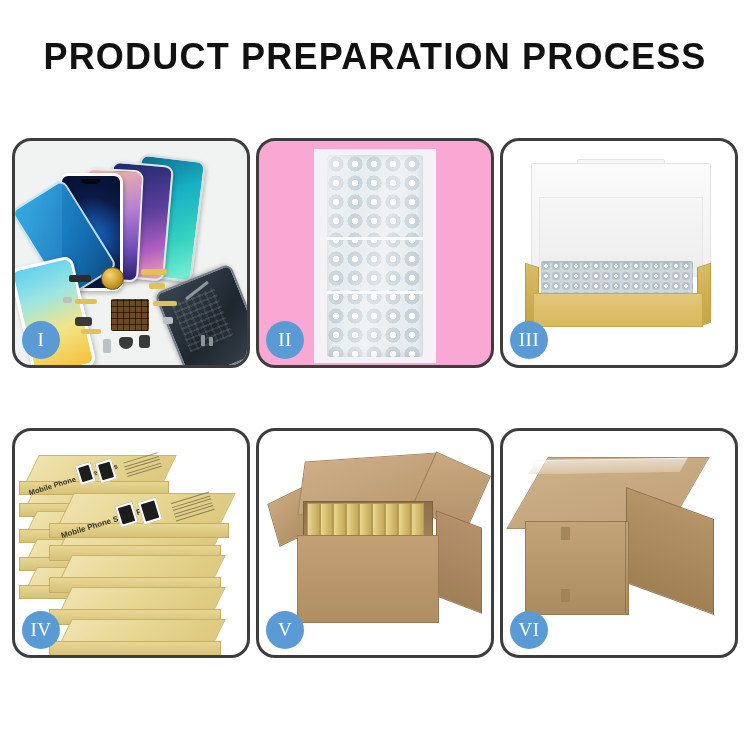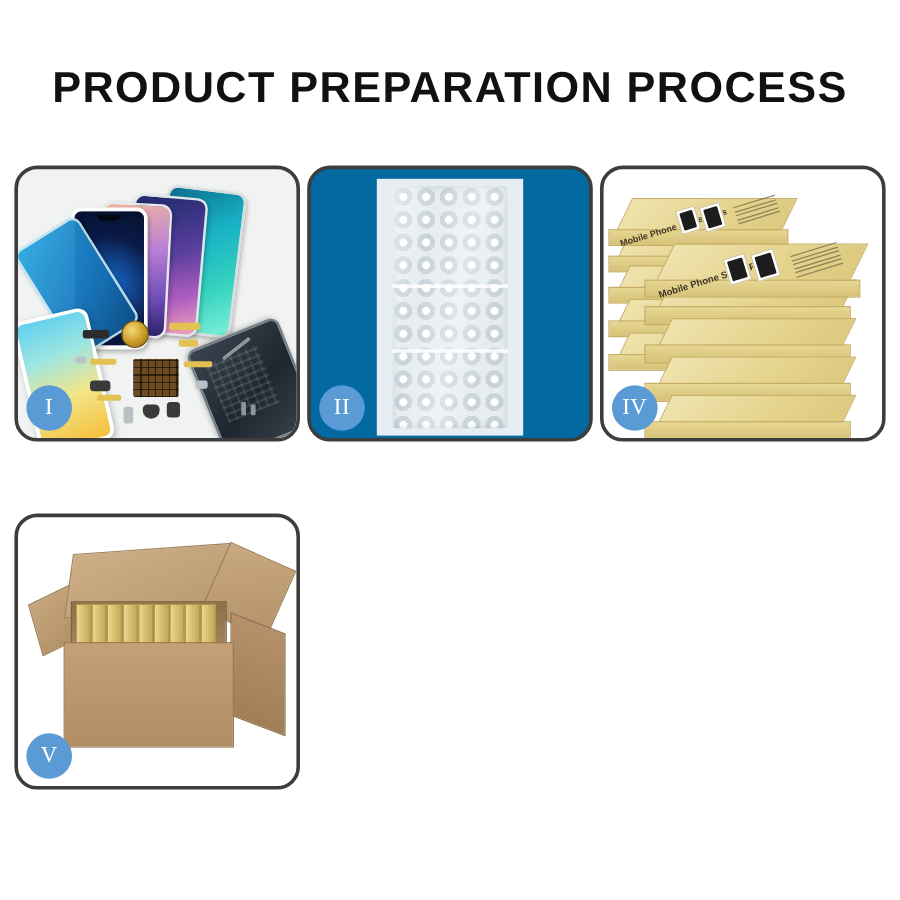--- a/index.html
+++ b/index.html
@@ -3,21 +3,21 @@
 <meta charset="utf-8">
 <style>
   html,body{margin:0;padding:0;}
   body{
     width:750px;height:750px;overflow:hidden;background:#ffffff;
     font-family:"Liberation Sans", sans-serif;
   }
   .page{position:relative;width:750px;height:750px;background:#fff;}
 
   
-  .header{position:absolute;left:0;top:16px;width:750px;text-align:center;}
+  .header{position:absolute;left:0;top:0;width:750px;text-align:center;}
   .title{
     margin:0;padding-top:36px;
     font-size:36px;font-weight:700;letter-spacing:1.2px;color:#111;
     font-family:"Liberation Sans", sans-serif;
     white-space:nowrap;
   }
   .subtitle{
     margin:0;padding-top:9px;
     font-size:15.5px;font-weight:400;color:#1a1a1a;letter-spacing:.1px;
     white-space:nowrap;
@@ -91,21 +91,21 @@
   .grid-chip{position:absolute;left:96px;top:158px;width:38px;height:32px;border-radius:2px;
     background:#6d4a22;
     background-image:repeating-linear-gradient(0deg,rgba(0,0,0,.55) 0 1px,transparent 1px 6px),
                      repeating-linear-gradient(90deg,rgba(0,0,0,.55) 0 1px,transparent 1px 6px);}
   .flex{position:absolute;background:#e3c253;border-radius:2px;}
   .spk{position:absolute;background:#3a3a3a;border-radius:3px;}
   .silver{position:absolute;background:#b9c0c6;border-radius:2px;}
   .tool{position:absolute;background:#8d949a;border-radius:1px;}
 
   
-  .p2{background:#0369a1;}
+  .p2{background:#f9a8d4;}
   .bw-sheet{position:absolute;left:50%;top:8px;transform:translateX(-50%);
     width:122px;height:214px;background:#f3f6f8;opacity:.95;}
   .bw{position:absolute;left:50%;top:14px;transform:translateX(-50%);
     width:96px;height:202px;border-radius:3px;
     background:#e6ecef;
     background-image:
       radial-gradient(circle at 9px 9px, #ffffff 0 3.2px, #c8d3d9 3.4px 7.4px, rgba(255,255,255,0) 7.8px),
       radial-gradient(circle at 9px 9px, rgba(255,255,255,.55) 0 7.6px, rgba(0,0,0,0) 8px);
     background-size:19px 19px, 19px 19px;
     box-shadow:0 0 6px rgba(120,140,150,.35) inset;}
@@ -247,20 +247,32 @@
       <div class="scene">
         <div class="bw-sheet"></div>
         <div class="bw"></div>
         <div class="bw-gloss"></div>
         <div class="bw-seam" style="top:96px;"></div>
         <div class="bw-seam" style="top:150px;"></div>
       </div>
       <div class="badge">II</div>
     </div>
 
+    <div class="panel p3">
+      <div class="scene">
+        <div class="b3-lidtab"></div>
+        <div class="b3-lid"></div>
+        <div class="b3-inner"></div>
+        <div class="b3-bubbles"></div>
+        <div class="b3-lflap"></div>
+        <div class="b3-rflap"></div>
+        <div class="b3-front"></div>
+      </div>
+      <div class="badge">III</div>
+    </div>
 
     <div class="panel p4">
       <div class="scene">
 
         <div class="sbox" style="left:2px;top:52px;width:150px;height:26px;">
           <div class="sb-top" style="width:128px;height:24px;left:14px;"></div>
           <div class="sb-side" style="left:2px;top:20px;width:140px;height:12px;"></div>
         </div>
         <div class="sbox" style="left:2px;top:80px;width:150px;height:26px;">
           <div class="sb-top" style="width:128px;height:22px;left:14px;"></div>
@@ -344,15 +356,27 @@
           <i style="left:78px;"></i>
             <i style="left:91px;"></i>
             <i style="left:104px;"></i>
         </div>
         <div class="c5-rside"></div>
         <div class="c5-body"></div>
       </div>
       <div class="badge">V</div>
     </div>
 
+    <div class="panel p6">
+      <div class="scene">
+        <div class="c6-top"></div>
+        <div class="c6-tape"></div>
+        <div class="c6-side"></div>
+        <div class="c6-front"></div>
+        <div class="c6-seam" style="left:122px;top:90px;width:1px;height:92px;"></div>
+        <div class="c6-stap" style="left:58px;top:96px;"></div>
+        <div class="c6-stap" style="left:58px;top:158px;"></div>
+      </div>
+      <div class="badge">VI</div>
+    </div>
 
   </div>
 </div>
 
 </body></html>

